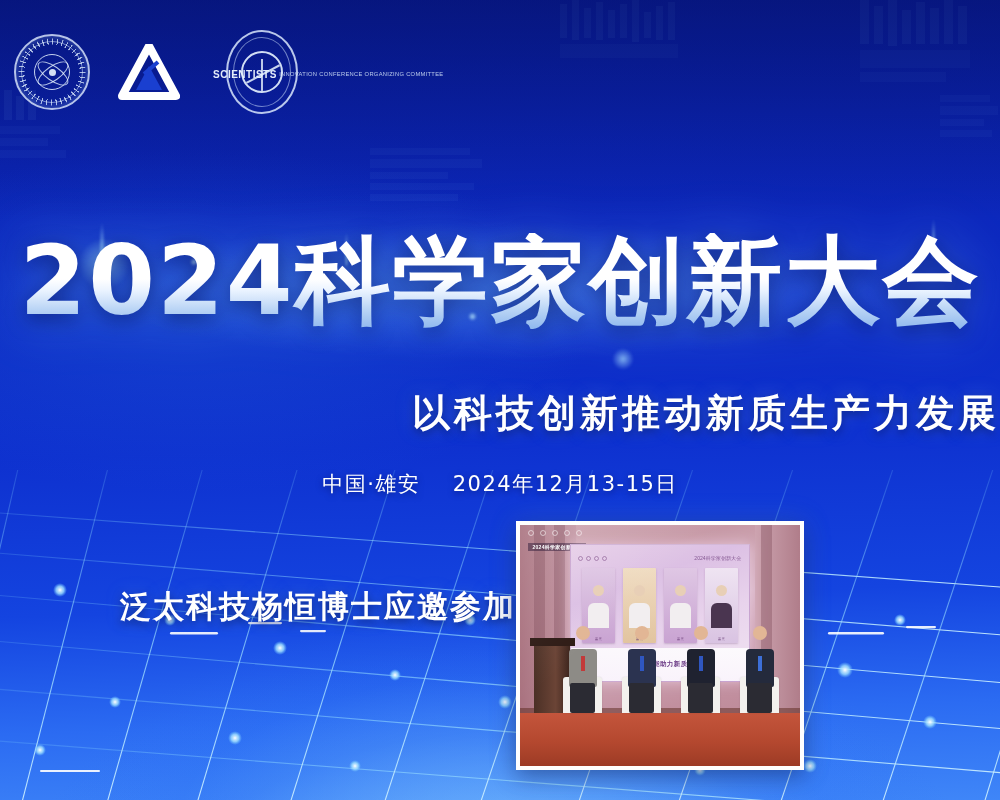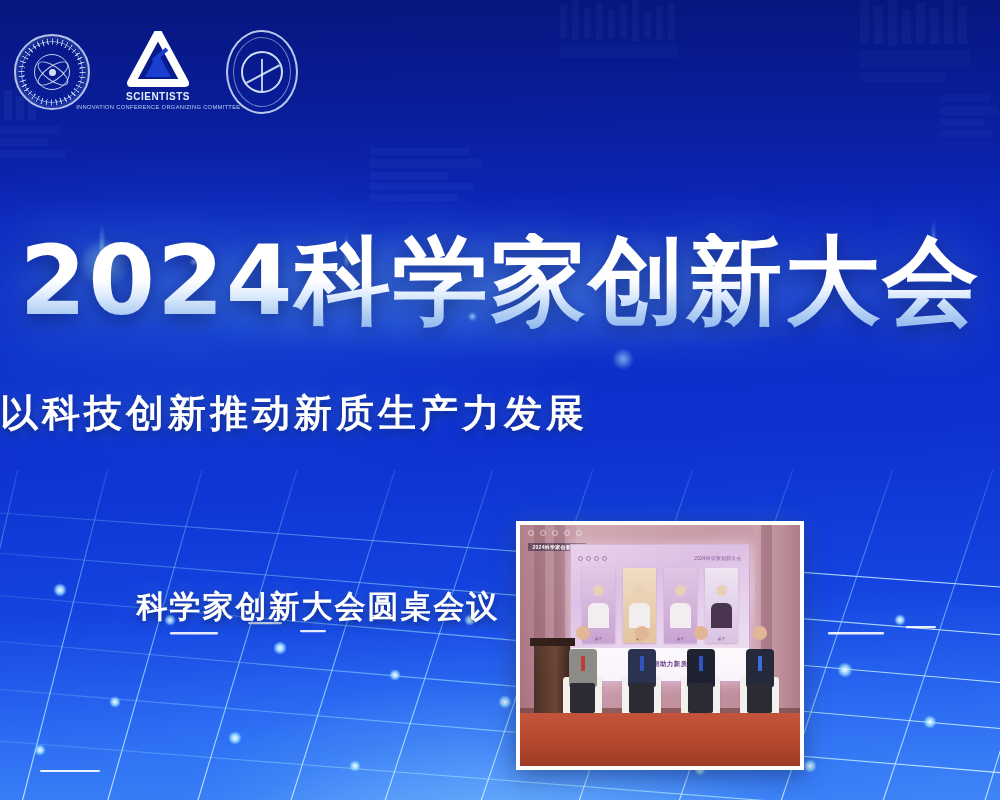--- a/index.html
+++ b/index.html
@@ -61,21 +61,21 @@
   .seal-core::before{transform:rotate(35deg);}
   .seal-core::after{transform:rotate(-35deg);}
   .seal-dot{position:absolute;left:50%;top:50%;width:7px;height:7px;margin:-3.5px 0 0 -3.5px;border-radius:50%;background:rgba(235,245,255,0.9);}
   .seal-ring-text{
     position:absolute; inset:-1px; border-radius:50%;
     background:repeating-conic-gradient(from 0deg, rgba(225,240,255,0.75) 0deg 2.2deg, rgba(0,0,0,0) 2.2deg 9deg);
     -webkit-mask:radial-gradient(circle, transparent 0 27px, #000 28px 33px, transparent 34px);
             mask:radial-gradient(circle, transparent 0 27px, #000 28px 33px, transparent 34px);
   }
 
-  .logo-tri { width:80px; height:82px; position:relative; display:flex; flex-direction:column; align-items:center; }
+  .logo-tri { width:80px; height:82px; position:relative; display:flex; flex-direction:row; align-items:center;gap:33px; }
   .tri-mark { width:62px; height:56px; position:relative; }
   .logo-tri-text {
     margin-top:4px; font-size:10px; letter-spacing:.5px; font-weight:700;
     color:rgba(240,248,255,0.95); white-space:nowrap;
   }
   .logo-tri-sub { font-size:3.6px; letter-spacing:.2px; color:rgba(225,240,255,0.8); white-space:nowrap; transform:scale(1.6); transform-origin:center top; margin-top:2px;}
 
   .logo-oval {
     width:72px; height:84px; border-radius:50%;
     border:2px solid rgba(225,238,255,0.82);
@@ -107,21 +107,21 @@
   }
   .title-glow {
     position:absolute; left:50%; top:-12px; transform:translateX(-50%);
     width:820px; height:140px; border-radius:50%;
     background:radial-gradient(ellipse at 50% 50%, rgba(110,190,255,0.30), rgba(0,0,0,0) 70%);
     pointer-events:none;
   }
 
   
   .subtitle {
-    position:absolute; left:0; top:388px; width:100%; text-align:left; z-index:5;
+    position:absolute; left:0; top:388px; width:100%; text-align:right; z-index:5;
     font-family:"DejaVu Sans","Liberation Sans",sans-serif;
     font-size:38px; font-weight:700; color:#ffffff; letter-spacing:4px;
     text-shadow:0 3px 8px rgba(3,15,85,0.65), 0 0 18px rgba(120,190,255,0.35);
   }
 
   
   .dateline {
     position:absolute; left:0; top:470px; width:100%; text-align:center; z-index:5;
     font-family:"DejaVu Sans","Liberation Sans",sans-serif;
     font-size:21px; font-weight:500; color:#ffffff; letter-spacing:1.5px;
@@ -292,23 +292,28 @@
     </div>
   </div>
 
   <div class="title-wrap">
     <div class="title-glow"></div>
     <span class="main-title">2024科学家创新大会</span>
   </div>
 
   <div class="subtitle">以科技创新推动新质生产力发展</div>
 
+  <div class="dateline">
+    <span>中国·雄安</span>
+    <span class="gapsep"></span>
+    <span>2024年12月13-15日</span>
+  </div>
 
   <div class="caption">
-    <div>科学家创新大会圆桌会议</div>
+    <div>泛太科技杨恒博士应邀参加</div>
   </div>
 
   <div class="meshglow"></div>
   <svg class="mesh" viewBox="0 0 1000 330" preserveAspectRatio="none">
     <defs>
       <linearGradient id="lg" x1="0" y1="0" x2="0" y2="1">
         <stop offset="0%" stop-color="#7fd4ff" stop-opacity="0.15"></stop>
         <stop offset="55%" stop-color="#9fe2ff" stop-opacity="0.72"></stop>
         <stop offset="100%" stop-color="#cdeeff" stop-opacity="0.95"></stop>
       </linearGradient>

